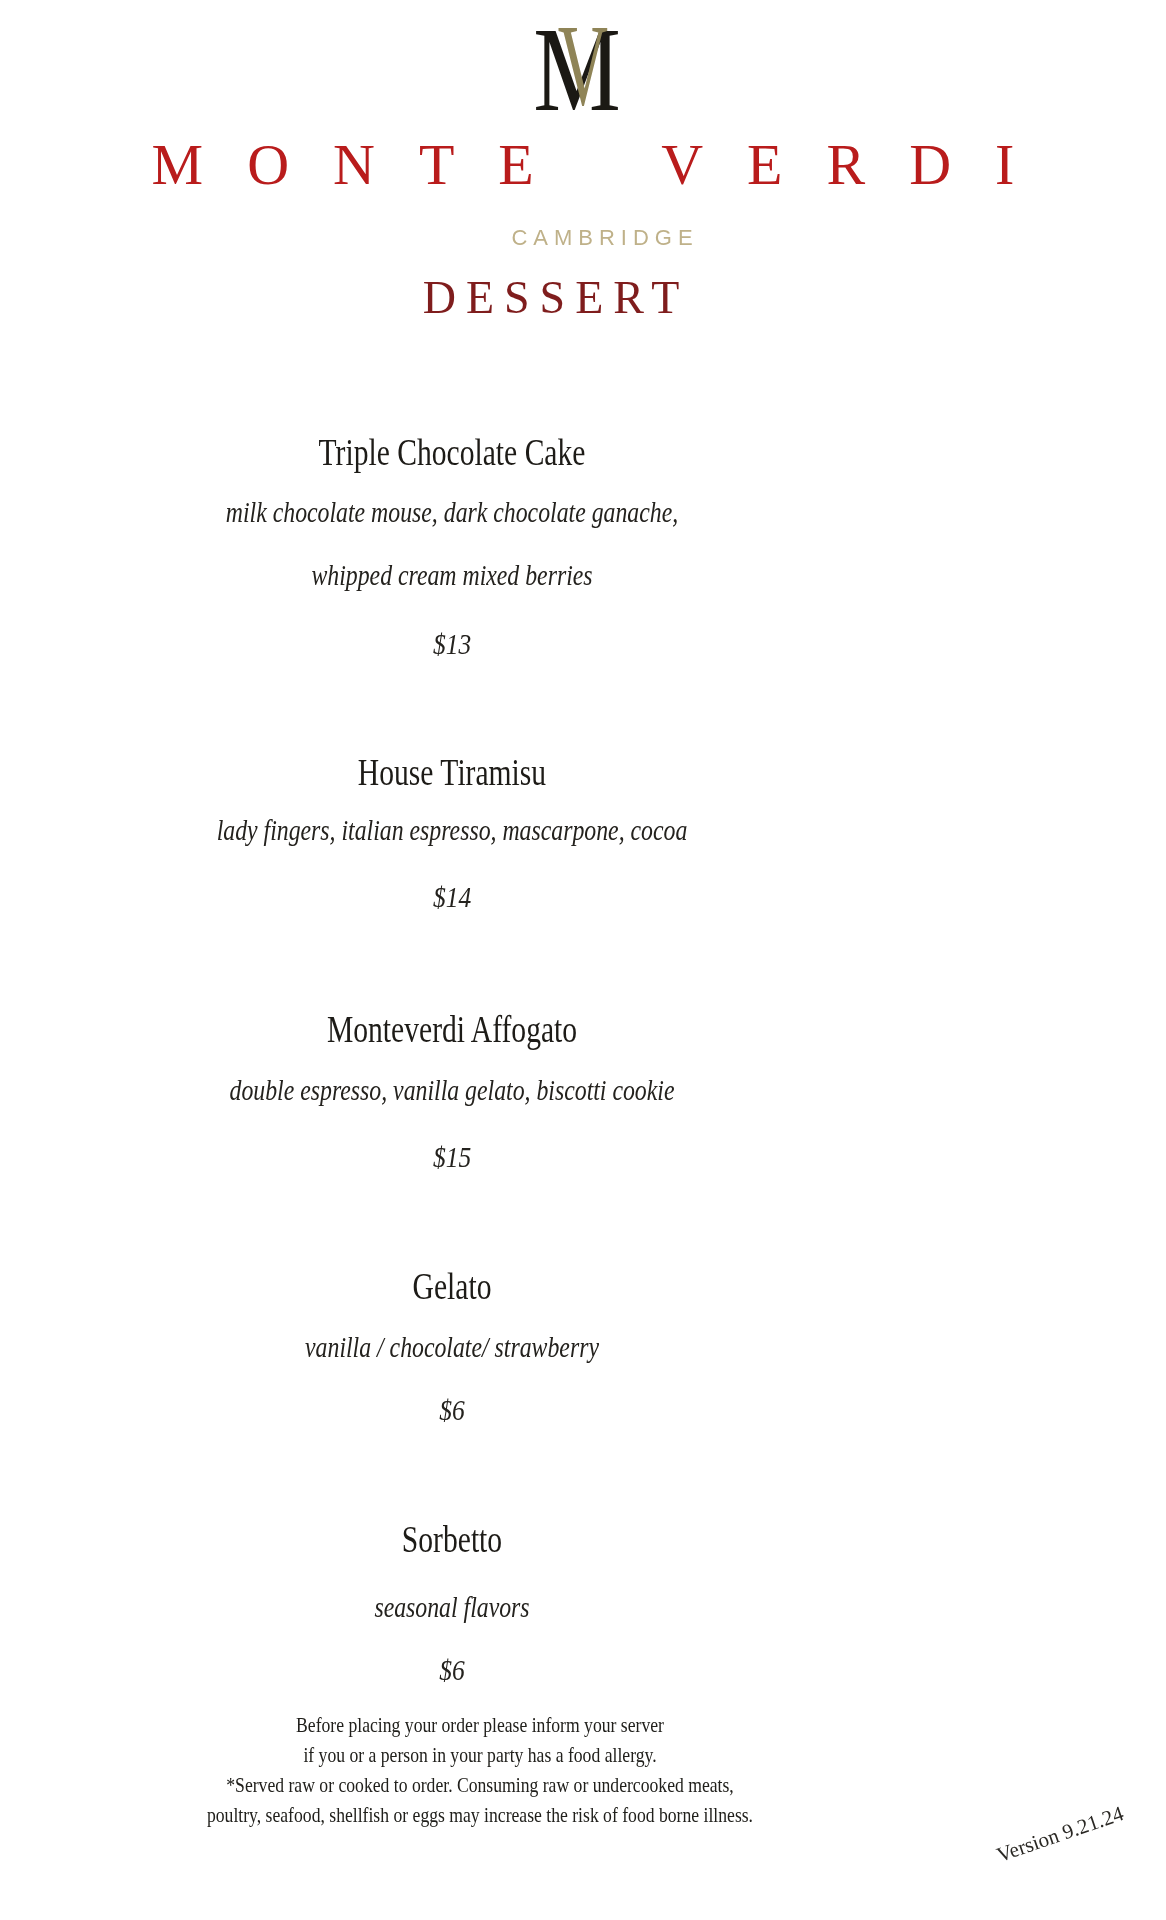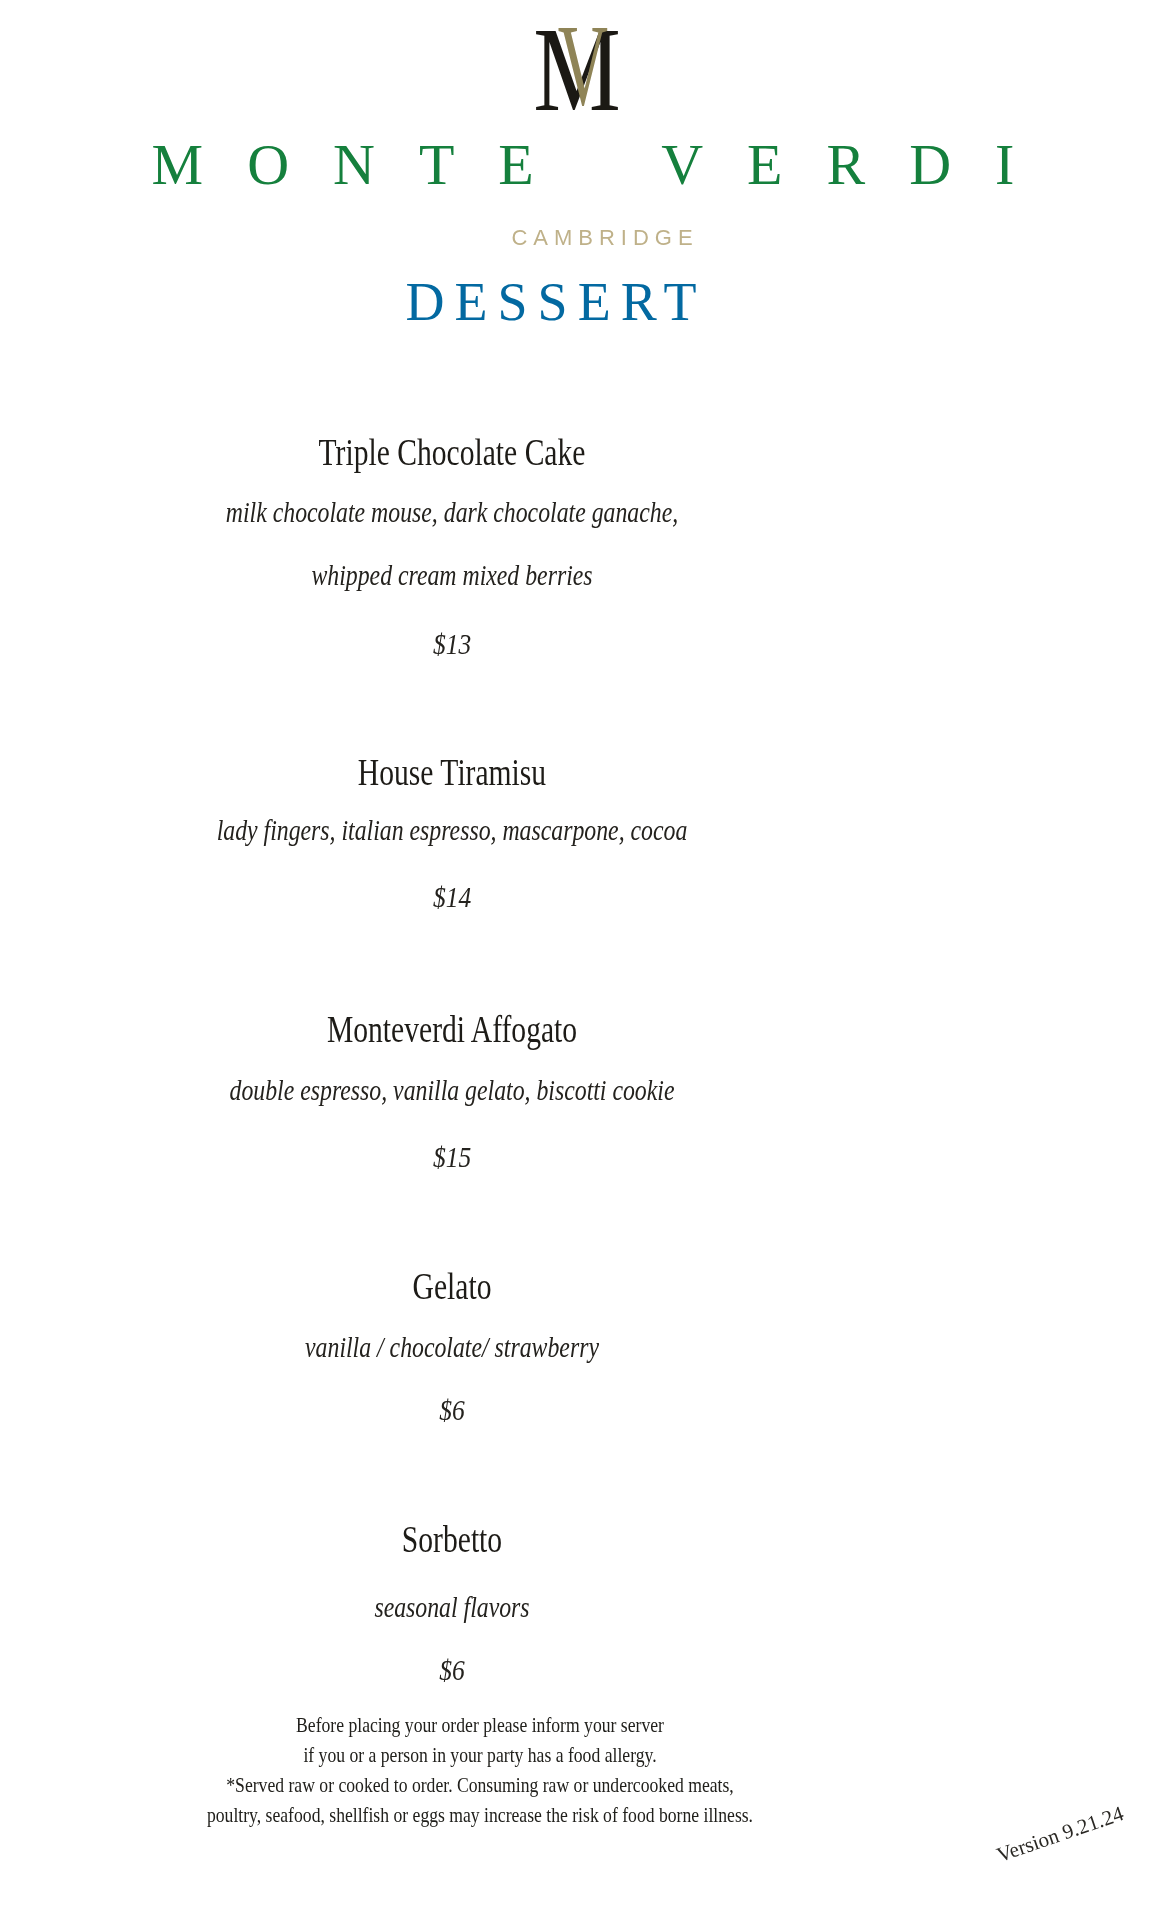--- a/index.html
+++ b/index.html
@@ -29,32 +29,32 @@
     font-size:120px; line-height:1; color:#1b1914; font-weight:400;
   }
   .mono-v {
     position:absolute; left:6px; top:7px;
     transform:translateX(-50%) scaleX(0.60);
     font-size:116px; line-height:1; color:#8f8457; font-weight:400;
   }
   .brand-name {
     top:136px; left:583px;
     font-size:58px; letter-spacing:44px; word-spacing:26px;
-    padding-left:44px; color:#15803d;
+    padding-left:44px; color:#b91c1c;
   }
   .brand-loc {
     top:227px; left:579px;
     font-family:"Liberation Sans", sans-serif;
     font-size:22px; letter-spacing:6px; padding-left:6px;
     color:#bfb189; font-weight:400;margin-left:23px;
   }
   .page-title {
     top:275px; left:551px;
-    font-size:54px; letter-spacing:10px; padding-left:10px;
-    font-weight:400; color:#0369a1;
+    font-size:46px; letter-spacing:10px; padding-left:10px;
+    font-weight:400; color:#7f1d1d;
   }
 
   
   .name  { left:452px; font-size:37px; transform:translateX(-50%) scaleX(0.80); color:#1d1b17; }
   .desc  { left:452px; font-size:29px; font-style:italic; transform:translateX(-50%) scaleX(0.82); color:#24221e; }
   .price { left:452px; font-size:30px; font-style:italic; transform:translateX(-50%) scaleX(0.85); color:#24221e; }
 
   .i1-name { top:434px; }
   .i1-d1   { top:498px; }
   .i1-d2   { top:561px; }

